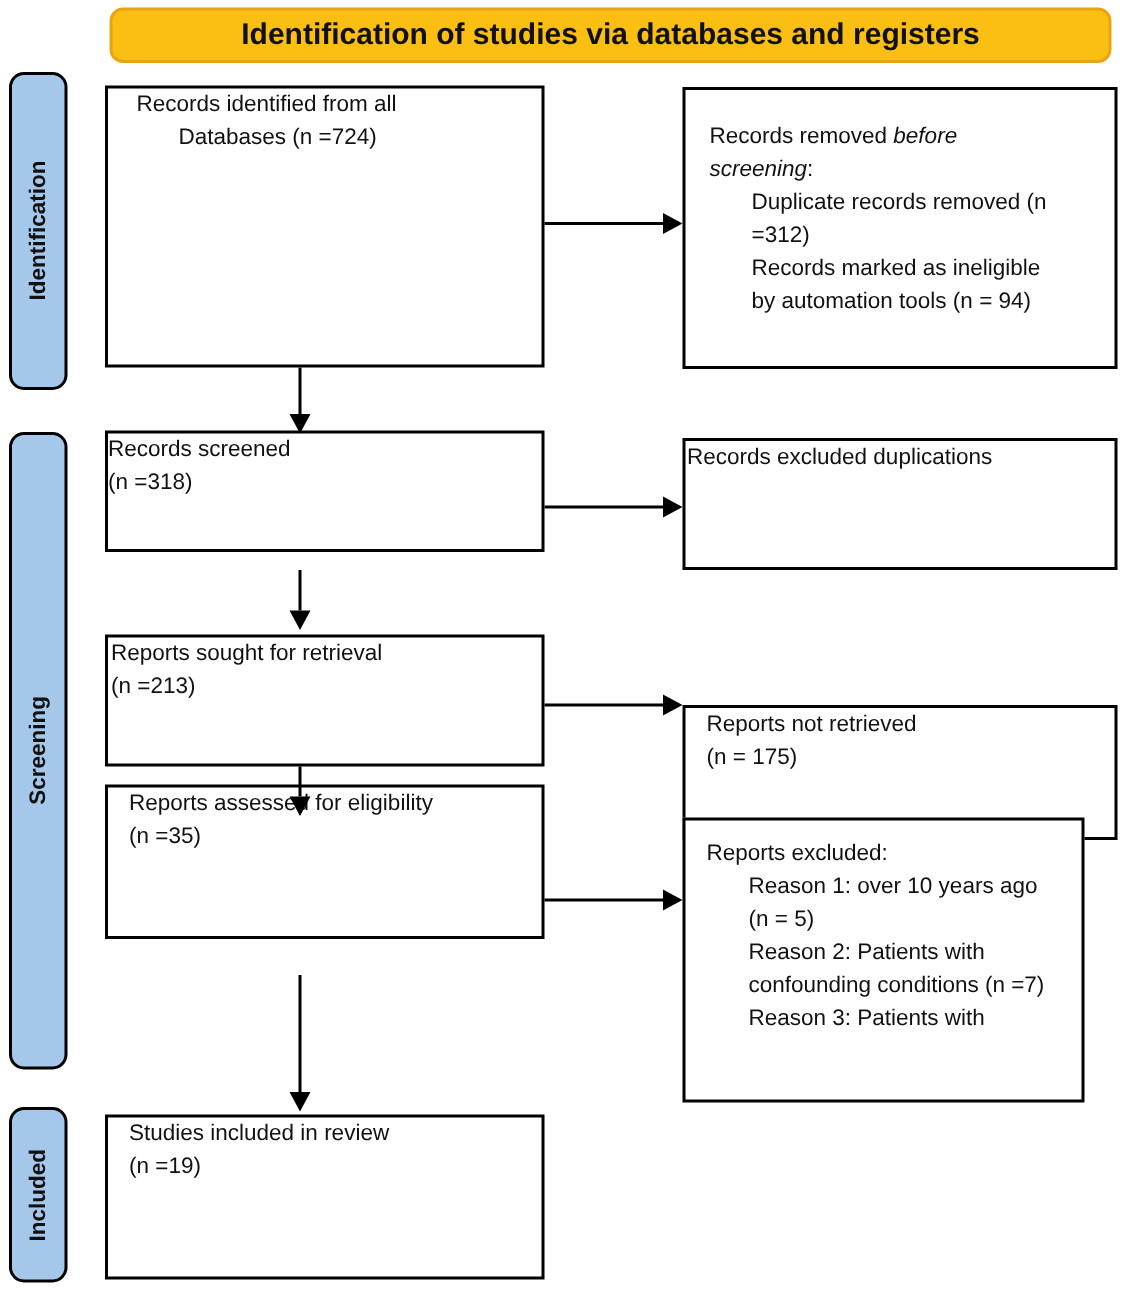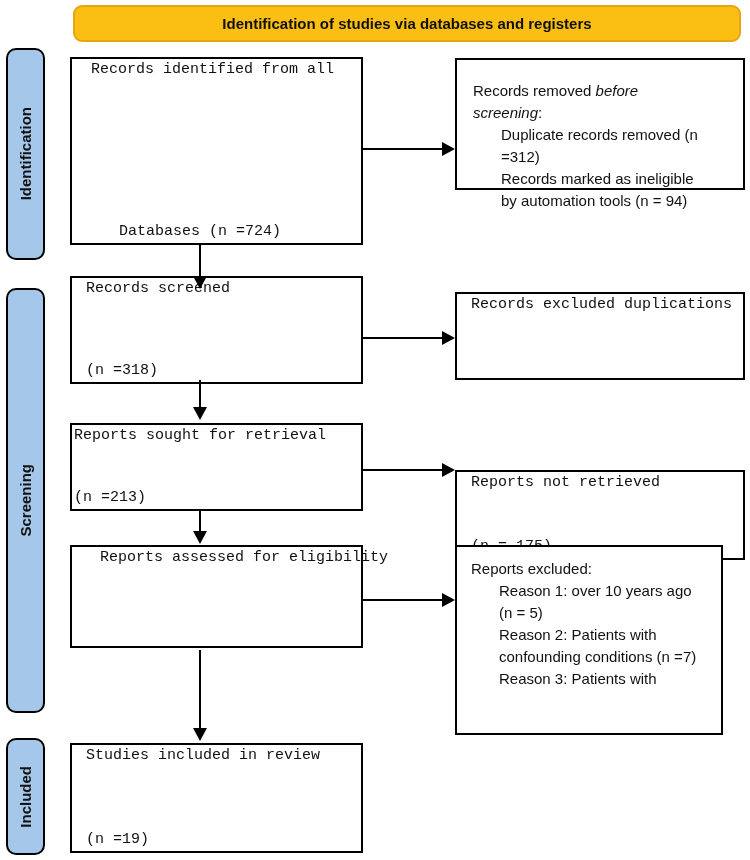--- a/index.html
+++ b/index.html
@@ -13,21 +13,21 @@
   }
 
   
   .banner {
     position: absolute; left: 73px; top: 5px; width: 668px; height: 37px;
     background: var(--banner-fill, #FBBE13);
     border: 2px solid var(--banner-border, #E8A511);
     border-radius: 9px;
     box-sizing: border-box;
     display: flex; align-items: center; justify-content: center;
-    font-weight: bold; font-size: 15px;
+    font-weight: bold; font-size: 20px;
   }
 
   
   .stage {
     position: absolute; left: 6px; width: 39px;
     background: var(--stage-fill, #A5C7E9);
     border: 2px solid #000;
     border-radius: 10px;
     box-sizing: border-box;
     display: flex; align-items: center; justify-content: center;
@@ -44,32 +44,32 @@
 
   
   .box {
     position: absolute;
     background: #fff;
     border: 2px solid #000;
     box-sizing: border-box;
     font-size: 15px; line-height: 22px;
     display: flex; flex-direction: column;
   }
-  .center-v { justify-content: space-between; font-family: Liberation Mono, monospace; }
+  .center-v { justify-content: flex-start; }
   .ln { white-space: nowrap; }
   .ind { margin-left: 28px; }
   em { font-style: italic; }
 
   #box-l1 { left: 70px;  top: 57px;  width: 293px; height: 188px; padding-left: 19px; }
-  #box-r1 { left: 455px; top: 58px;  width: 290px; height: 132px; padding: 20px 6px 0 16px; }
-  #box-l2 { left: 70px;  top: 276px; width: 293px; height: 108px;  padding-left: 14px; }
-  #box-r2 { left: 455px; top: 292px; width: 290px; height: 88px;  padding-left: 14px; }
+  #box-r1 { left: 455px; top: 58px;  width: 290px; height: 188px; padding: 20px 6px 0 16px; }
+  #box-l2 { left: 70px;  top: 287px; width: 293px; height: 81px;  }
+  #box-r2 { left: 455px; top: 292px; width: 290px; height: 88px;  padding-left: 1px; }
   #box-l3 { left: 70px;  top: 423px; width: 293px; height: 88px;  padding-left: 2px; }
   #box-r3 { left: 455px; top: 425px; width: 290px; height: 90px;  padding-left: 14px; margin-top: 45px; }
-  #box-l4 { left: 70px;  top: 545px; width: 293px; height: 103px; padding-left: 28px; }
+  #box-l4 { left: 70px;  top: 523px; width: 293px; height: 103px; padding-left: 14px; }
   #box-r4 { left: 455px; top: 545px; width: 268px; height: 190px; padding: 11px 4px 0 14px; }
   #box-l5 { left: 70px;  top: 743px; width: 293px; height: 110px; padding-left: 14px; }
 
   
   .harrow { position: absolute; width: 79px; height: 0; border-top: 2px solid #000; }
   .harrow::after {
     content:""; position: absolute; right: -13px; top: -8px;
     border-left: 13px solid #000;
     border-top: 7px solid transparent; border-bottom: 7px solid transparent;
   }
@@ -132,20 +132,21 @@
       <div class="ln"><span>Reports sought for retrieval</span></div>
       <div class="ln"><span>(n =213)</span></div>
     </div>
   <div class="box center-v" id="box-r3">
       <div class="ln"><span>Reports not retrieved</span></div>
       <div class="ln"><span>(n = 175)</span></div>
     </div>
 
   <div class="box center-v" id="box-l4">
       <div class="ln"><span>Reports assessed for eligibility</span></div>
+      <div class="ln"><span>(n =35)</span></div>
     </div>
   <div class="box" id="box-r4">
       <div class="ln"><span>Reports excluded:</span></div>
       <div class="ln ind"><span>Reason 1: over 10 years ago</span></div>
       <div class="ln ind"><span>(n = 5)</span></div>
       <div class="ln ind"><span>Reason 2: Patients with</span></div>
       <div class="ln ind"><span>confounding conditions (n =7)</span></div>
       <div class="ln ind"><span>Reason 3: Patients with</span></div>
     </div>
 

